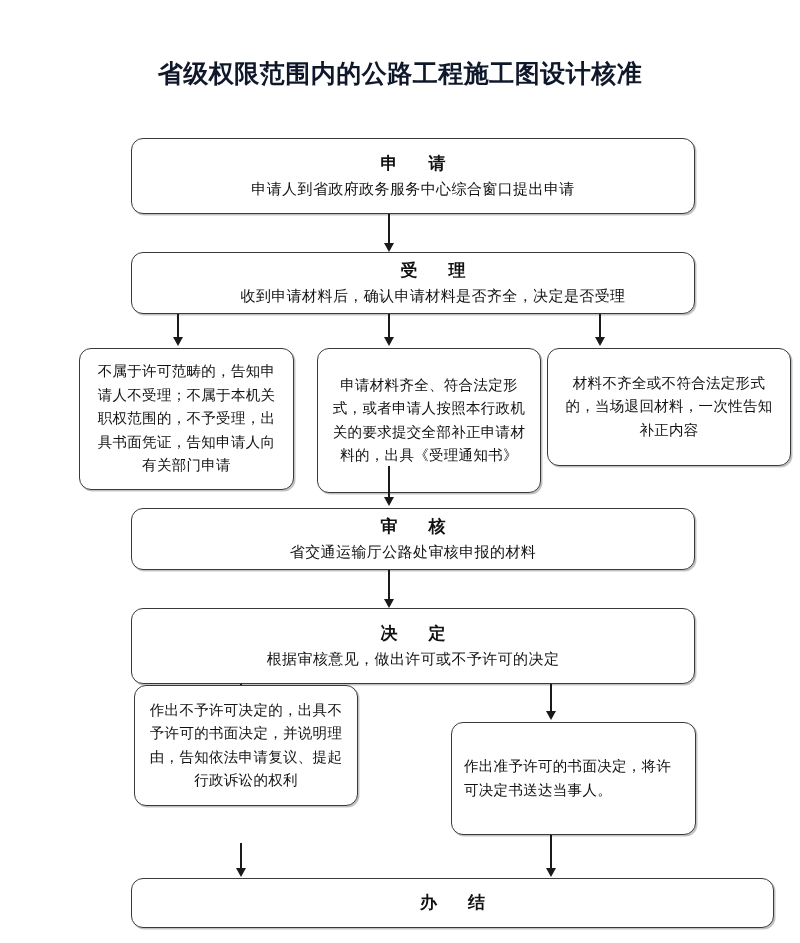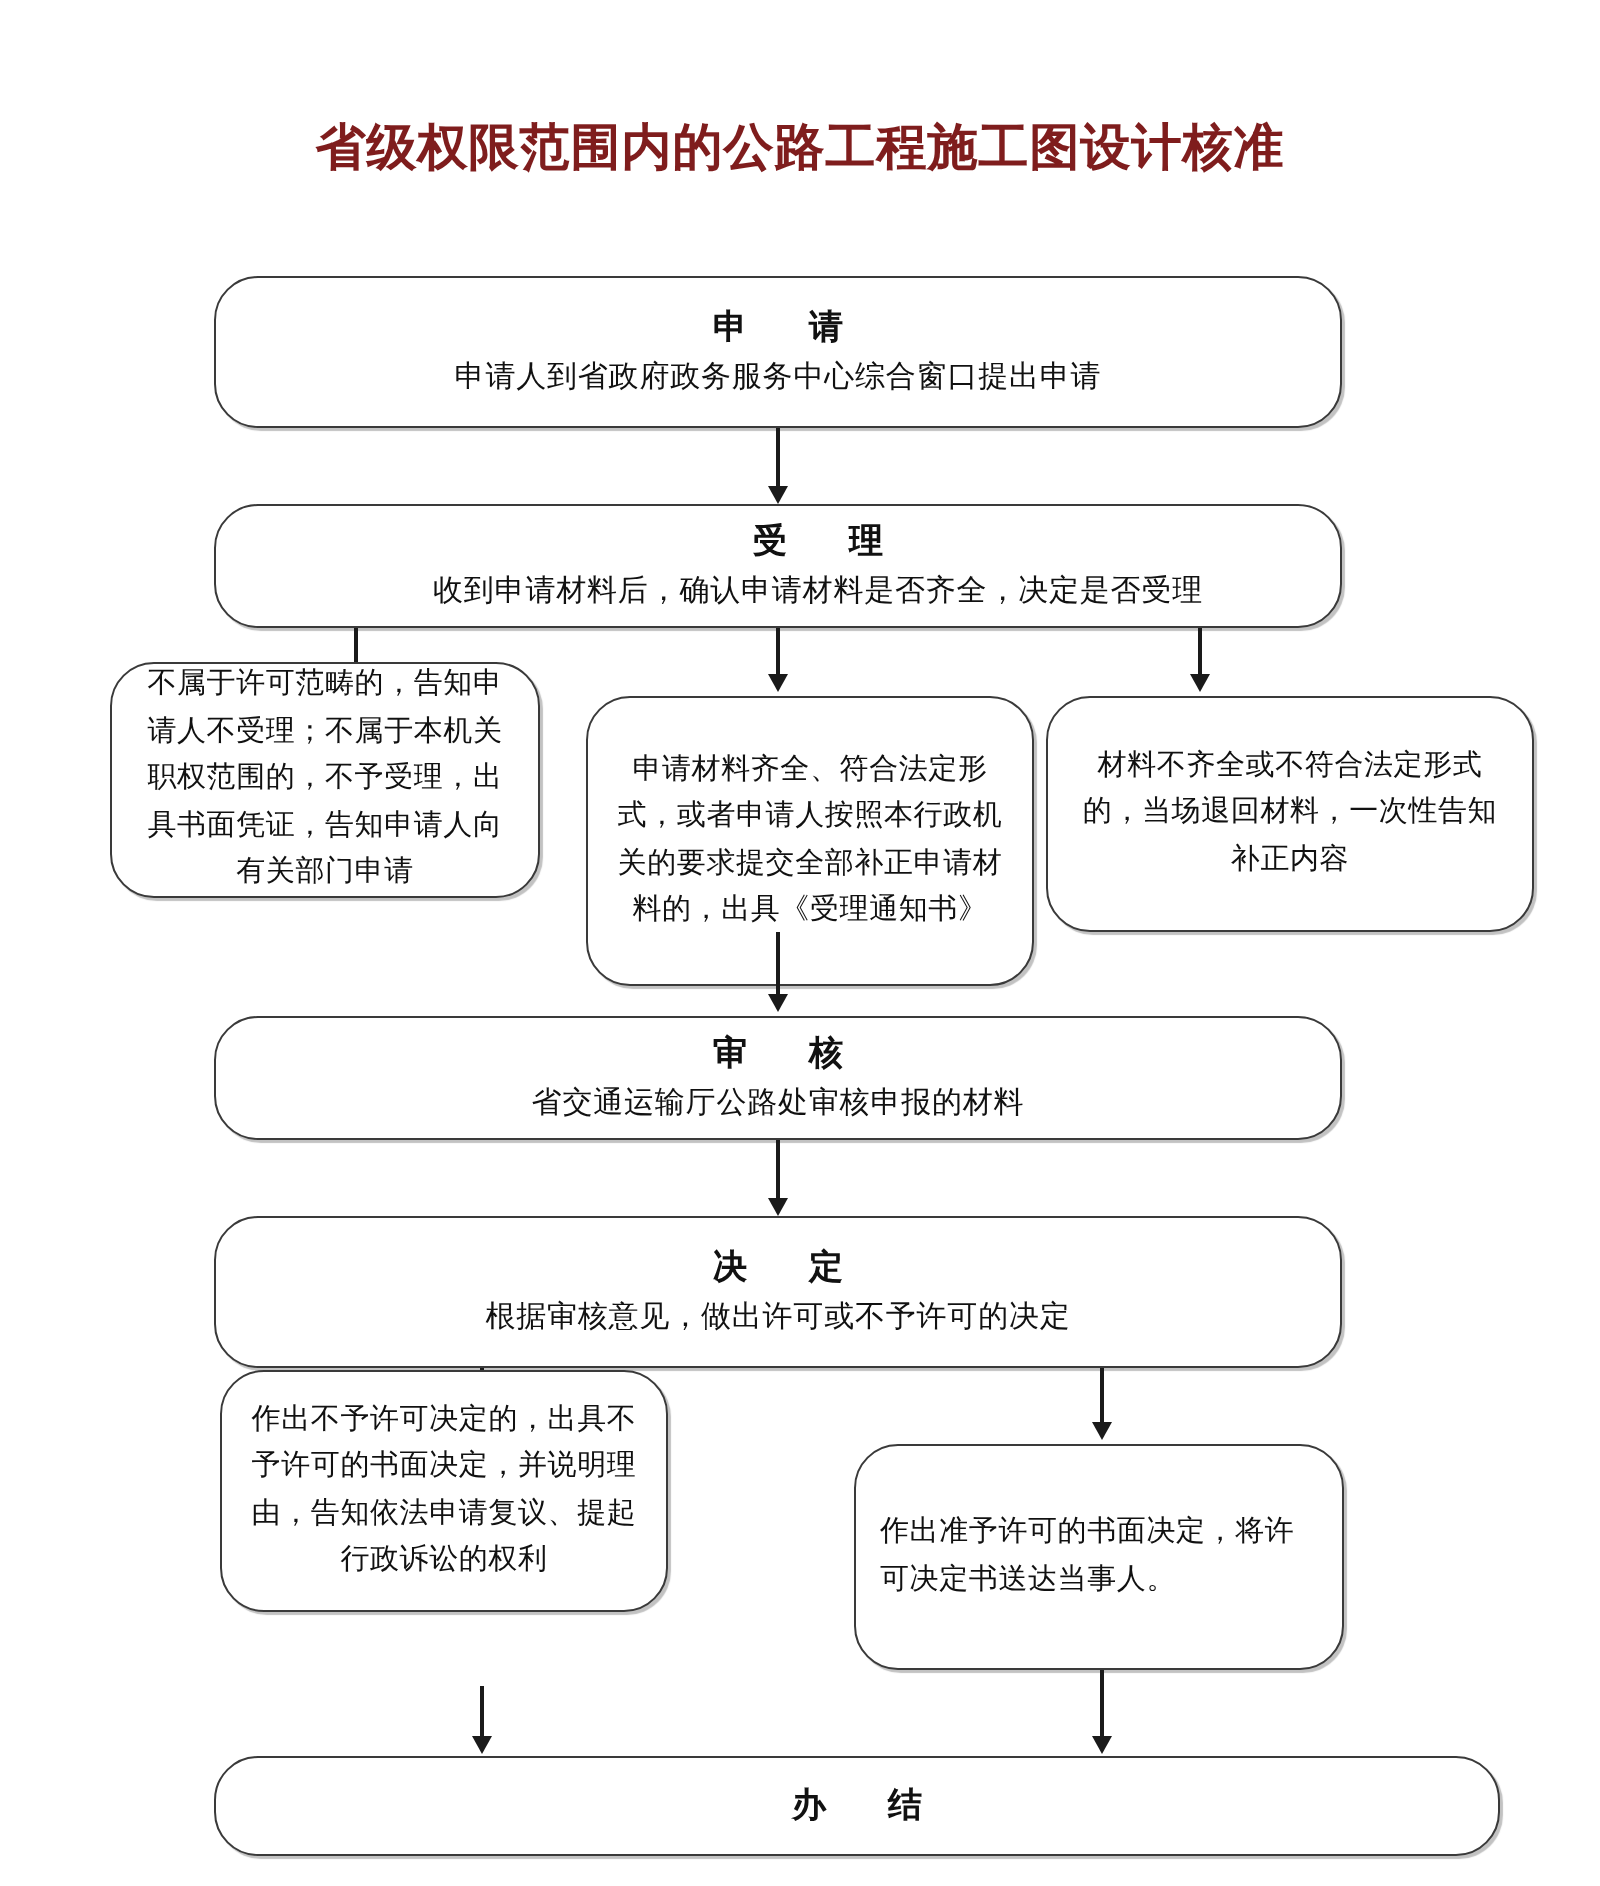--- a/index.html
+++ b/index.html
@@ -25,38 +25,39 @@
   .chart-title {
     position: absolute;
     left: 0;
     top: 57px;
     width: 800px;
     text-align: center;
     font-family: "Liberation Serif", "DejaVu Serif", serif;
     font-size: 25px;
     font-weight: bold;
     letter-spacing: 0.5px;
-    color: #7f1d1d;
+    color: #0f172a;
     white-space: nowrap;
   }
 
   
   .node {
     position: absolute;
     box-sizing: border-box;
     border: 1.4px solid #3a3a3a;
-    border-radius: 22px;
+    border-radius: 12px;
     background: #ffffff;
     display: flex;
     flex-direction: column;
     align-items: center;
     justify-content: center;
     text-align: center;
     color: #111111;
     box-shadow: 1.5px 1.5px 0.5px rgba(120,120,120,0.45);
+    margin-left: 24px;
   }
 
   .node .head {
     font-family: "Liberation Serif", "DejaVu Serif", serif;
     font-weight: bold;
     font-size: 17px;
     letter-spacing: 7px;
     text-indent: 7px;
     line-height: 1.5;
     margin-bottom: 1px;
@@ -120,21 +121,21 @@
 
   <div class="conn" style="left:177px; top:314px; height:26px;"></div>
   <div class="arrow-head" style="left:172.5px; top:337px;"></div>
 
   <div class="conn" style="left:388px; top:314px; height:26px;"></div>
   <div class="arrow-head" style="left:383.5px; top:337px;"></div>
 
   <div class="conn" style="left:599px; top:314px; height:26px;"></div>
   <div class="arrow-head" style="left:594.5px; top:337px;"></div>
 
-  <div class="node para" style="left:55px; top:331px; width:215px; height:118px;">
+  <div class="node para" style="left:55px; top:348px; width:215px; height:142px;">
     <div class="body">不属于许可范畴的，告知申请人不受理；不属于本机关职权范围的，不予受理，出具书面凭证，告知申请人向有关部门申请</div>
   </div>
 
   <div class="node para" style="left:293px; top:348px; width:224px; height:145px;">
     <div class="body">申请材料齐全、符合法定形式，或者申请人按照本行政机关的要求提交全部补正申请材料的，出具《受理通知书》</div>
   </div>
 
   <div class="node para" style="left:523px; top:348px; width:244px; height:118px;">
     <div class="body">材料不齐全或不符合法定形式的，当场退回材料，一次性告知补正内容</div>
   </div>

